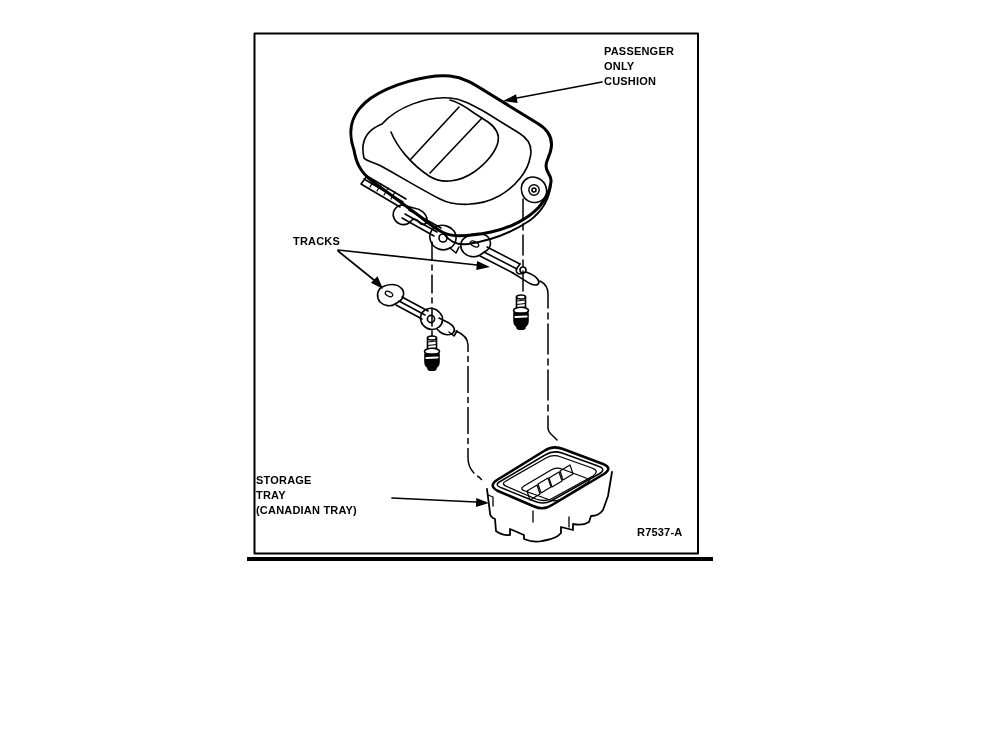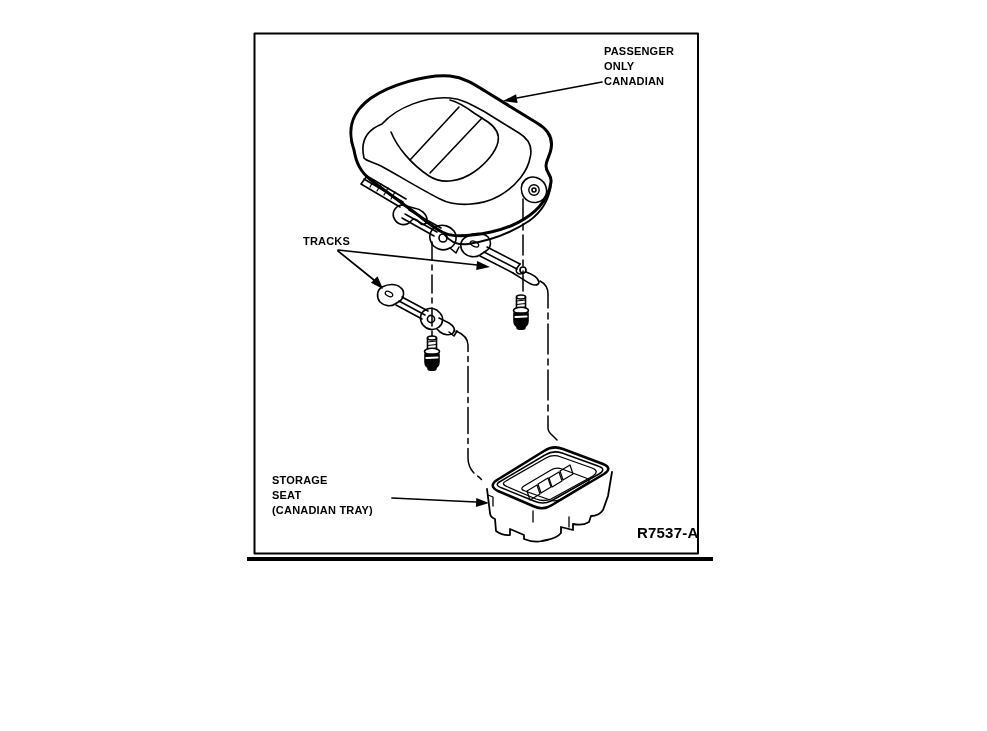--- a/index.html
+++ b/index.html
@@ -5,21 +5,21 @@
   html,body{margin:0;padding:0;background:#ffffff;}
   .page{
     position:relative;width:987px;height:731px;background:#ffffff;overflow:hidden;
     font-family:"Liberation Sans","DejaVu Sans",sans-serif;
   }
   .art{position:absolute;left:0;top:0;}
   .lbl{
     position:absolute;color:#000;font-weight:bold;font-size:11px;line-height:15px;
     letter-spacing:0.2px;white-space:nowrap;
   }
-  .code{font-size:15px;}
+  .code{font-size:11px;}
 </style>
 </head>
 <body>
 
 <div class="page">
 
   <svg class="art" width="987" height="731" viewBox="0 0 987 731" fill="none" stroke="#000" stroke-width="1.6" stroke-linecap="round" stroke-linejoin="round">
 
     <g>
       <rect x="254.5" y="33.5" width="443.5" height="520" stroke-width="2"></rect>
@@ -152,26 +152,26 @@
                Q 557,538 561,533 L 561,527 L 573,530 L 573,524 Q 583,526 589,522
                L 591,516 Q 599,516 603,510 L 608,496 L 612,472"></path>
       <path stroke-width="1.3" d="M 533,511 L 533,522 M 569,517 L 569,527"></path>
       <path stroke-width="1.3" d="M 488,495 L 493,497 L 493,506"></path>
     </g>
   </svg>
 
   <div class="lbl" style="left:604px;top:44px">
     <div>PASSENGER</div>
     <div>ONLY</div>
-    <div>CANADIAN</div>
+    <div>CUSHION</div>
   </div>
 
-  <div class="lbl" style="left:303px;top:234px">TRACKS</div>
+  <div class="lbl" style="left:293px;top:234px">TRACKS</div>
 
-  <div class="lbl" style="left:272px;top:473px">
+  <div class="lbl" style="left:256px;top:473px">
     <div>STORAGE</div>
-    <div>SEAT</div>
+    <div>TRAY</div>
     <div>(CANADIAN TRAY)</div>
   </div>
 
   <div class="lbl code" style="left:637px;top:525px">R7537-A</div>
 
 </div>
 
 </body></html>

